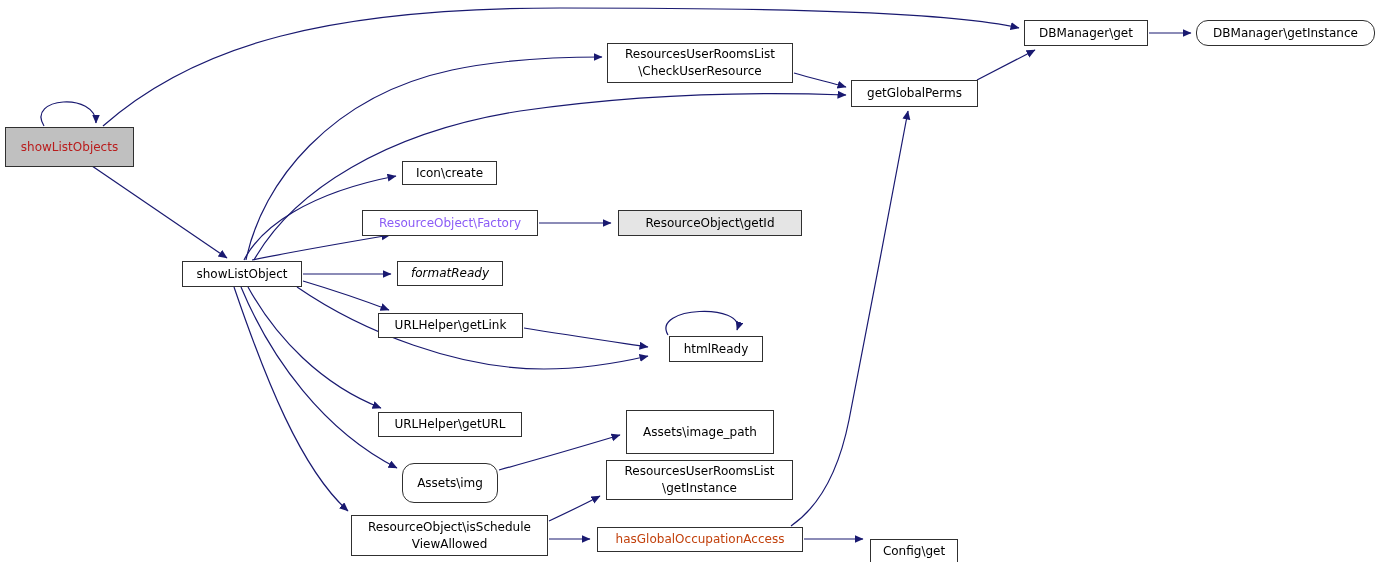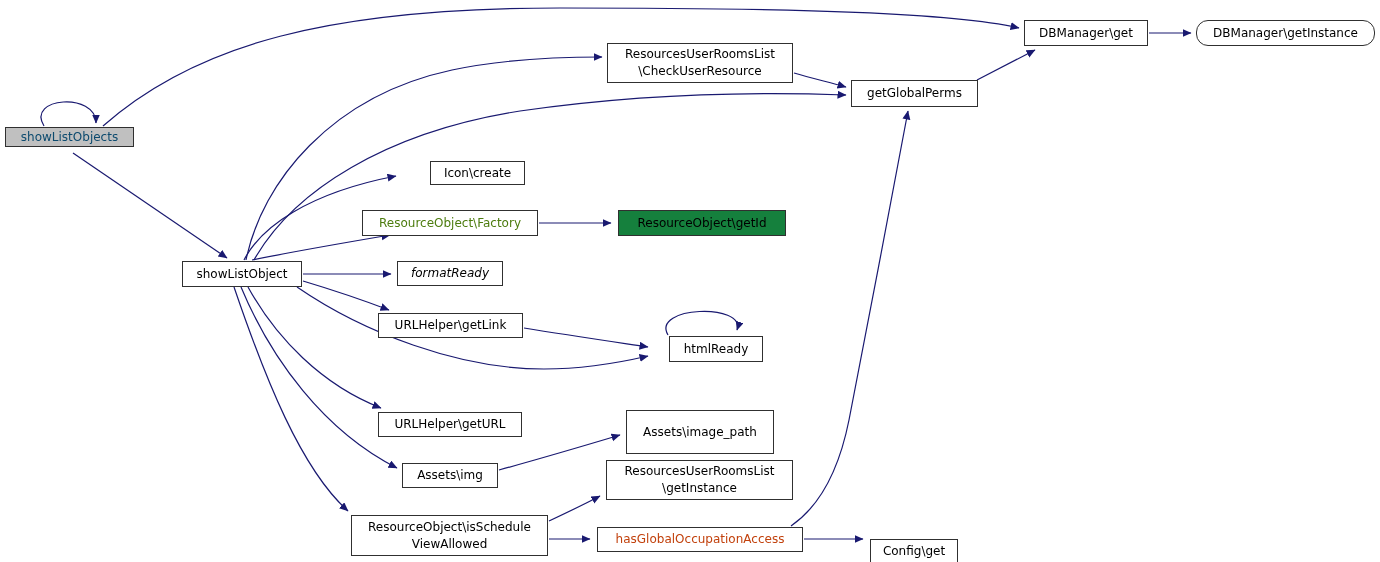--- a/index.html
+++ b/index.html
@@ -60,36 +60,36 @@
         <path d="M241,287 C271,359 324,431 397,468" fill="none" stroke="#191970" stroke-width="1.2" marker-end="url(#arrow)"></path>
         <path d="M499,470 C539,459 580,447 620,435" fill="none" stroke="#191970" stroke-width="1.2" marker-end="url(#arrow)"></path>
         <path d="M234,287 C265,378 301,469 348,511" fill="none" stroke="#191970" stroke-width="1.2" marker-end="url(#arrow)"></path>
         <path d="M549,521 C566,513 583,505 600,496" fill="none" stroke="#191970" stroke-width="1.2" marker-end="url(#arrow)"></path>
         <path d="M549,539 L590,539" fill="none" stroke="#191970" stroke-width="1.2" marker-end="url(#arrow)"></path>
         <path d="M791,526 C820,506 839,470 849,420 C867,330 891,200 908,111" fill="none" stroke="#191970" stroke-width="1.2" marker-end="url(#arrow)"></path>
         <path d="M804,539 L863,539" fill="none" stroke="#191970" stroke-width="1.2" marker-end="url(#arrow)"></path>
       </g>
   </svg>
   <div id="nodes">
-      <div class="node" style="left: 5px; top: 127px; width: 129px; height: 20px; background: rgb(192, 192, 192); border-color: rgb(48, 48, 48); color: #0c4a6e;">showListObjects</div>
+      <div class="node" style="left: 5px; top: 127px; width: 129px; height: 40px; background: rgb(192, 192, 192); border-color: rgb(48, 48, 48); color: #b91c1c;">showListObjects</div>
       <div class="node" style="left: 182px; top: 261px; width: 120px; height: 26px; background: rgb(255, 255, 255); border-color: rgb(48, 48, 48); color: rgb(0, 0, 0);">showListObject</div>
       <div class="node" style="left: 607px; top: 43px; width: 186px; height: 40px; background: rgb(255, 255, 255); border-color: rgb(48, 48, 48); color: rgb(0, 0, 0);">ResourcesUserRoomsList
 \CheckUserResource</div>
       <div class="node" style="left: 851px; top: 80px; width: 127px; height: 27px; background: rgb(255, 255, 255); border-color: rgb(48, 48, 48); color: rgb(0, 0, 0);">getGlobalPerms</div>
       <div class="node" style="left: 1024px; top: 20px; width: 124px; height: 26px; background: rgb(255, 255, 255); border-color: rgb(48, 48, 48); color: rgb(0, 0, 0);">DBManager\get</div>
       <div class="node" style="left: 1196px; top: 20px; width: 179px; height: 26px; background: rgb(255, 255, 255); border-color: rgb(48, 48, 48); color: rgb(0, 0, 0); border-radius: 12px;">DBManager\getInstance</div>
-      <div class="node" style="left: 402px; top: 161px; width: 95px; height: 24px; background: rgb(255, 255, 255); border-color: rgb(48, 48, 48); color: rgb(0, 0, 0); margin-left: 28px;">Icon\create</div>
-      <div class="node" style="left: 362px; top: 210px; width: 176px; height: 26px; background: rgb(255, 255, 255); border-color: rgb(48, 48, 48); color: #4d7c0f;">ResourceObject\Factory</div>
-      <div class="node" style="left: 618px; top: 210px; width: 168px; height: 26px; background: #15803d; border-color: rgb(48, 48, 48); color: rgb(0, 0, 0);">ResourceObject\getId</div>
+      <div class="node" style="left: 402px; top: 161px; width: 95px; height: 24px; background: rgb(255, 255, 255); border-color: rgb(48, 48, 48); color: rgb(0, 0, 0);">Icon\create</div>
+      <div class="node" style="left: 362px; top: 210px; width: 176px; height: 26px; background: rgb(255, 255, 255); border-color: rgb(48, 48, 48); color: #8b5cf6;">ResourceObject\Factory</div>
+      <div class="node" style="left: 618px; top: 210px; width: 184px; height: 26px; background: #e5e5e5; border-color: rgb(48, 48, 48); color: rgb(0, 0, 0);">ResourceObject\getId</div>
       <div class="node" style="left: 397px; top: 261px; width: 106px; height: 25px; background: rgb(255, 255, 255); border-color: rgb(48, 48, 48); color: rgb(0, 0, 0); font-style: italic;">formatReady</div>
       <div class="node" style="left: 378px; top: 313px; width: 145px; height: 25px; background: rgb(255, 255, 255); border-color: rgb(48, 48, 48); color: rgb(0, 0, 0);">URLHelper\getLink</div>
       <div class="node" style="left: 653px; top: 336px; width: 94px; height: 26px; background: rgb(255, 255, 255); border-color: rgb(48, 48, 48); color: rgb(0, 0, 0); margin-left: 16px;">htmlReady</div>
       <div class="node" style="left: 378px; top: 412px; width: 144px; height: 25px; background: rgb(255, 255, 255); border-color: rgb(48, 48, 48); color: rgb(0, 0, 0);">URLHelper\getURL</div>
       <div class="node" style="left: 626px; top: 410px; width: 148px; height: 44px; background: rgb(255, 255, 255); border-color: rgb(48, 48, 48); color: rgb(0, 0, 0);">Assets\image_path</div>
-      <div class="node" style="left: 402px; top: 463px; width: 96px; height: 25px; background: rgb(255, 255, 255); border-color: rgb(48, 48, 48); color: rgb(0, 0, 0);">Assets\img</div>
+      <div class="node" style="left: 402px; top: 463px; width: 96px; height: 40px; background: rgb(255, 255, 255); border-color: rgb(48, 48, 48); color: rgb(0, 0, 0); border-radius: 12px;">Assets\img</div>
       <div class="node" style="left: 606px; top: 460px; width: 187px; height: 40px; background: rgb(255, 255, 255); border-color: rgb(48, 48, 48); color: rgb(0, 0, 0);">ResourcesUserRoomsList
 \getInstance</div>
       <div class="node" style="left: 351px; top: 515px; width: 197px; height: 41px; background: rgb(255, 255, 255); border-color: rgb(48, 48, 48); color: rgb(0, 0, 0);">ResourceObject\isSchedule
 ViewAllowed</div>
       <div class="node" style="left: 597px; top: 527px; width: 206px; height: 25px; background: rgb(255, 255, 255); border-color: rgb(48, 48, 48); color: #c2410c;">hasGlobalOccupationAccess</div>
       <div class="node" style="left: 870px; top: 539px; width: 88px; height: 25px; background: rgb(255, 255, 255); border-color: rgb(48, 48, 48); color: rgb(0, 0, 0);">Config\get</div>
     </div>
 </div>
 
 </body></html>

